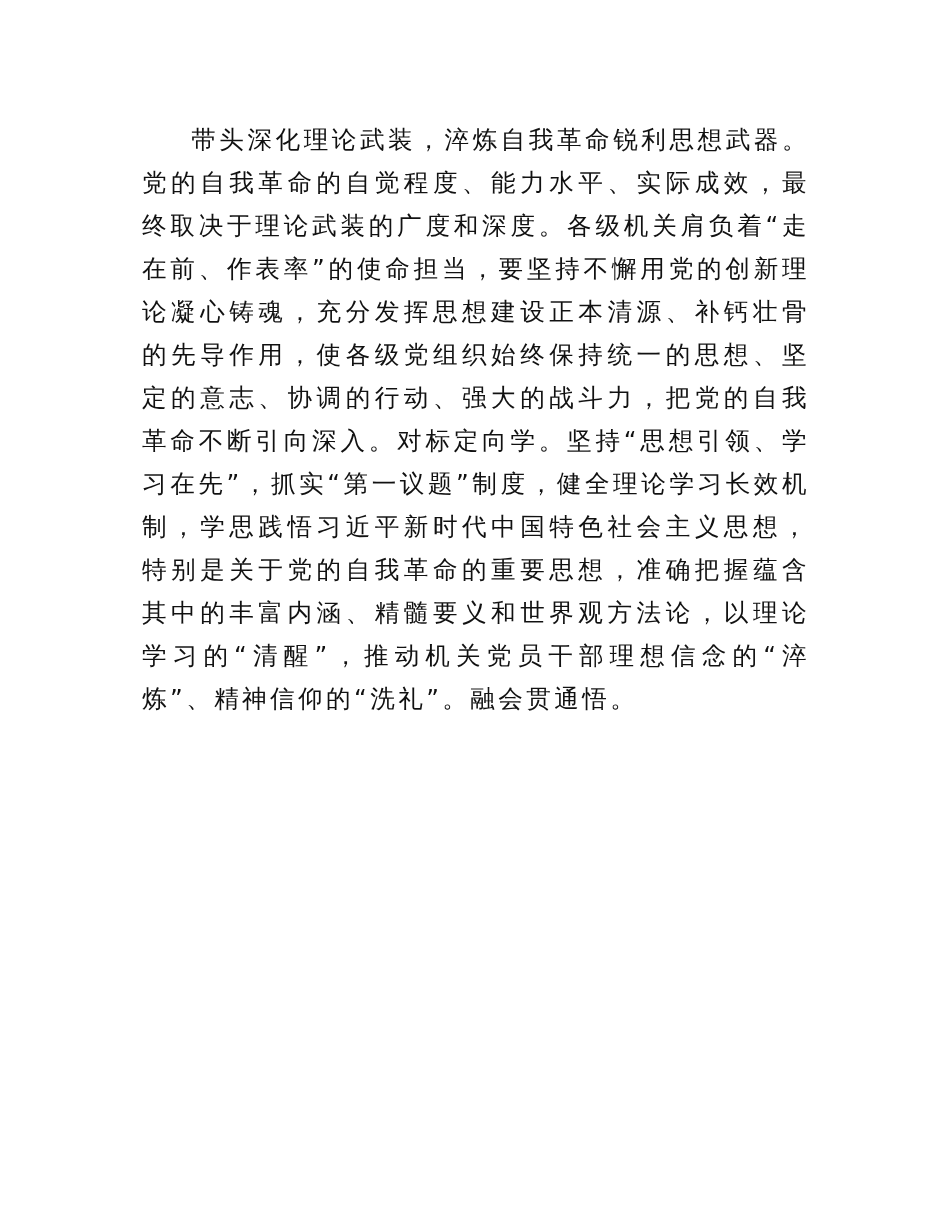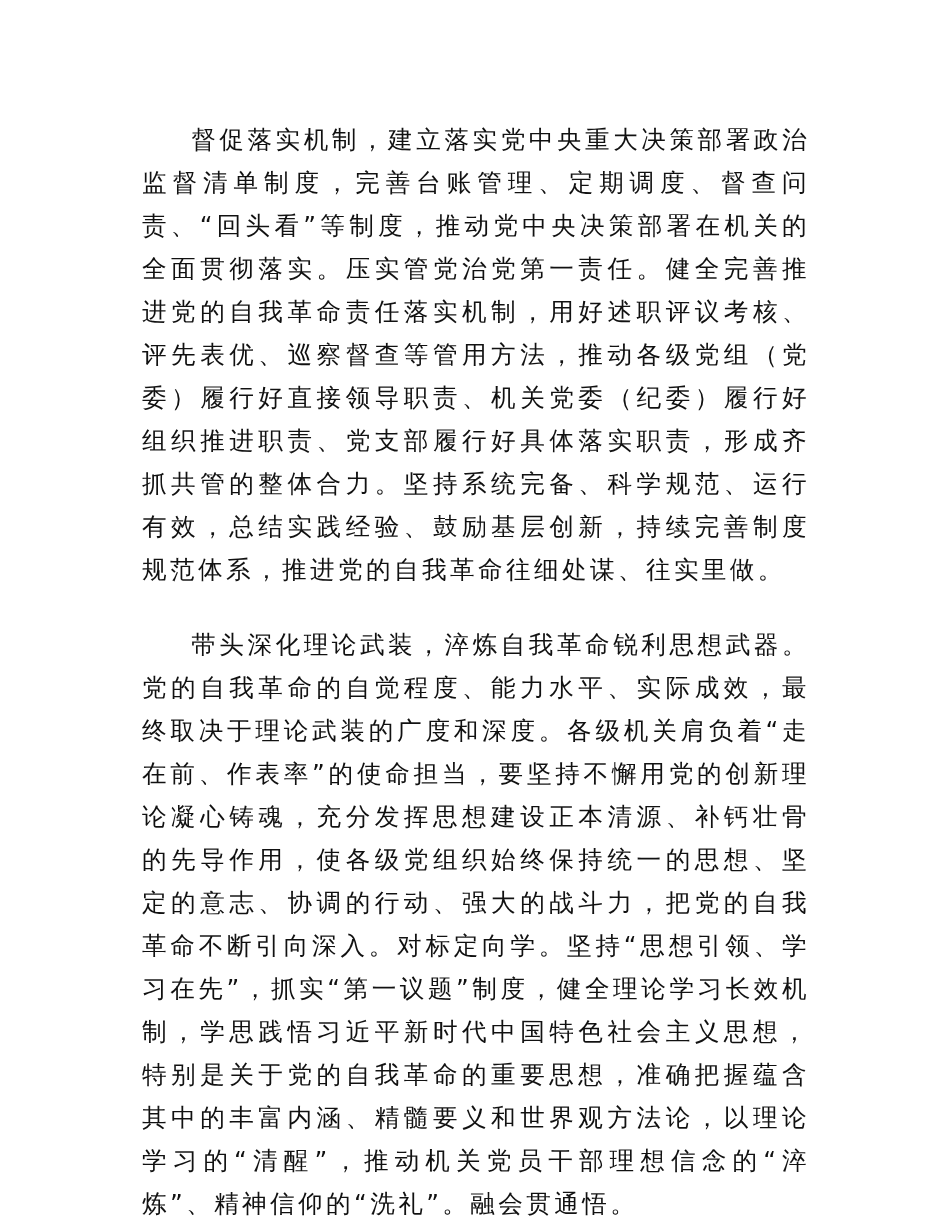--- a/index.html
+++ b/index.html
@@ -31,15 +31,14 @@
       word-break: break-all;
     }
     .para + .para {
       margin-top: 32px;
     }
   </style>
 </head>
 <body>
 
 <div class="page">
-  <p class="para">督促落实机制，建立落实党中央重大决策部署政治监督清单制度，完善台账管理、定期调度、督查问责、“回头看”等制度，推动党中央决策部署在机关的全面贯彻落实。压实管党治党第一责任。健全完善推进党的自我革命责任落实机制，用好述职评议考核、评先表优、巡察督查等管用方法，推动各级党组（党委）履行好直接领导职责、机关党委（纪委）履行好组织推进职责、党支部履行好具体落实职责，形成齐抓共管的整体合力。坚持系统完备、科学规范、运行有效，总结实践经验、鼓励基层创新，持续完善制度规范体系，推进党的自我革命往细处谋、往实里做。</p>
   <p class="para">带头深化理论武装，淬炼自我革命锐利思想武器。党的自我革命的自觉程度、能力水平、实际成效，最终取决于理论武装的广度和深度。各级机关肩负着“走在前、作表率”的使命担当，要坚持不懈用党的创新理论凝心铸魂，充分发挥思想建设正本清源、补钙壮骨的先导作用，使各级党组织始终保持统一的思想、坚定的意志、协调的行动、强大的战斗力，把党的自我革命不断引向深入。对标定向学。坚持“思想引领、学习在先”，抓实“第一议题”制度，健全理论学习长效机制，学思践悟习近平新时代中国特色社会主义思想，特别是关于党的自我革命的重要思想，准确把握蕴含其中的丰富内涵、精髓要义和世界观方法论，以理论学习的“清醒”，推动机关党员干部理想信念的“淬炼”、精神信仰的“洗礼”。融会贯通悟。</p>
 </div>
 
 </body></html>

